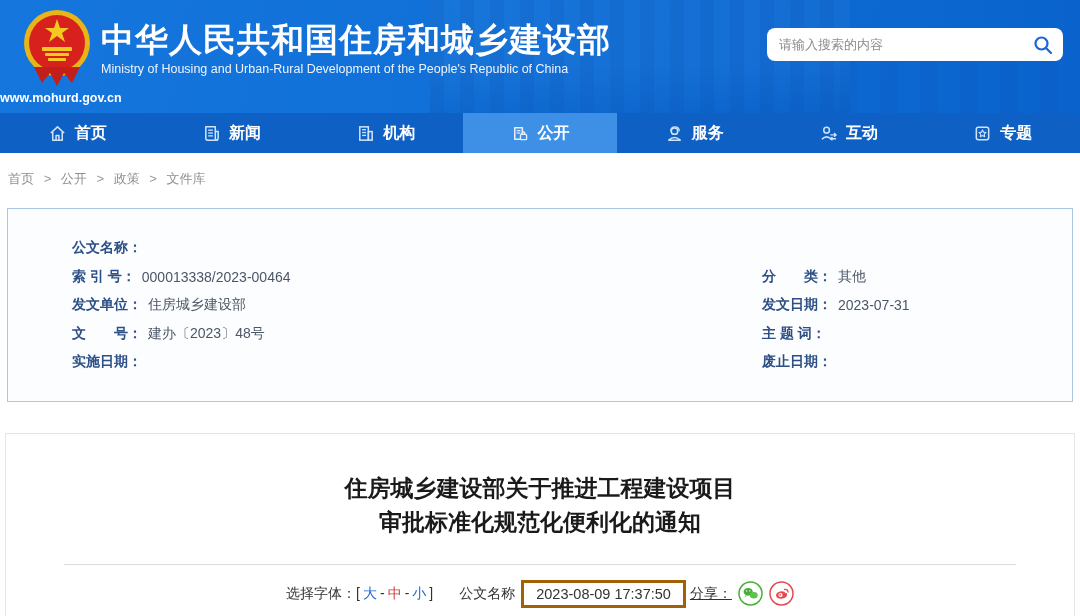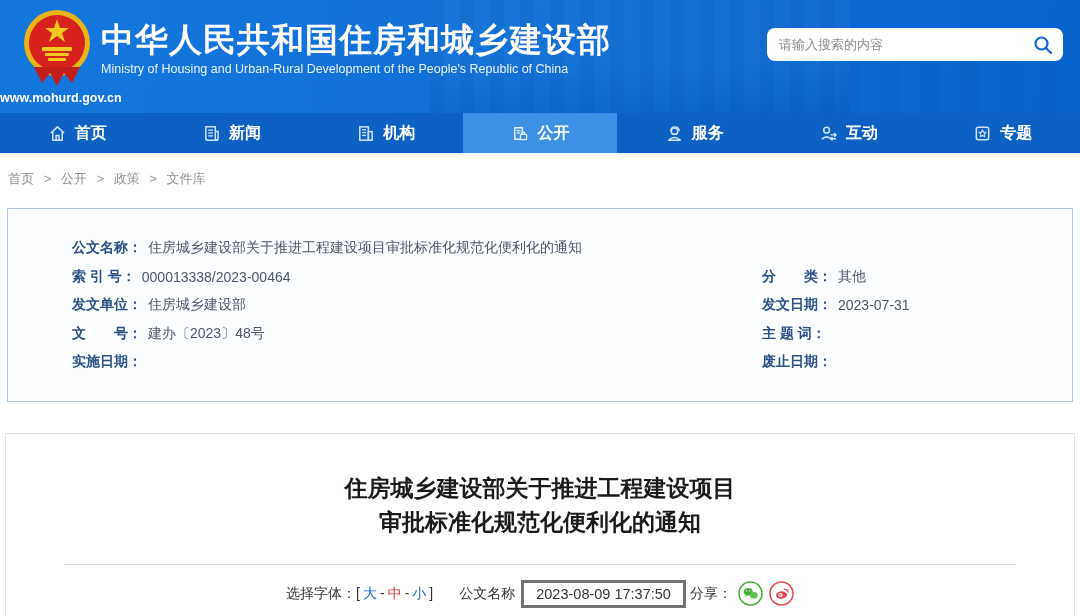--- a/index.html
+++ b/index.html
@@ -52,23 +52,23 @@
     height:300px; padding-top:37px; }
   .article-title { text-align:center; font-size:23px; font-weight:bold; color:#1a1a1a; line-height:34px; }
   .article-divider { margin:25px 58px 0 58px; border-top:1px solid #dcdcdc; }
   .article-meta { margin-top:15px; display:flex; justify-content:center; align-items:center;
     font-size:14px; color:#333333; }
   .font-sel { display:flex; align-items:flex-start; }
   .font-sel .lk { cursor:pointer; }
   .font-sel .blue { color:#1f66cc; margin:0 3px; }
   .font-sel .red { color:#d03a3a; margin:0 3px; }
   .publish-label { margin-left:26px; }
-  .publish-time { border:3px solid #737373; padding:3px 12px; margin-left:6px; color:#333;
+  .publish-time { border:3px solid #a16207; padding:3px 12px; margin-left:6px; color:#333;
     font-size:14.5px; }
-  .share-label { margin-left:4px; }
+  .share-label { margin-left:4px;text-decoration:underline; }
   .share-icons { display:flex; align-items:center; gap:6px; margin-left:6px; }
   .share-icons svg { display:block; cursor:pointer; }
 </style>
 </head>
 <body>
 
 <div class="header">
   <div class="bldg"></div>
   <div class="bldg2"></div>
 
@@ -168,21 +168,20 @@
   <span class="sep">&gt;</span>
   <span>政策</span>
   <span class="sep">&gt;</span>
   <span>文件库</span>
 </div>
 
 <div class="doc-info">
   <div class="doc-row">
     <div class="doc-cell-left">
       <span class="doc-label">公文名称：</span>
-      <span class="doc-value">住房城乡建设部关于推进工程建设项目审批标准化规范化便利化的通知</span>
     </div>
     <div class="doc-cell-right"></div>
   </div>
   <div class="doc-row">
     <div class="doc-cell-left">
       <span class="doc-label">索 引 号：</span>
       <span class="doc-value">000013338/2023-00464</span>
     </div>
     <div class="doc-cell-right">
       <span class="doc-label">分　　类：</span>

